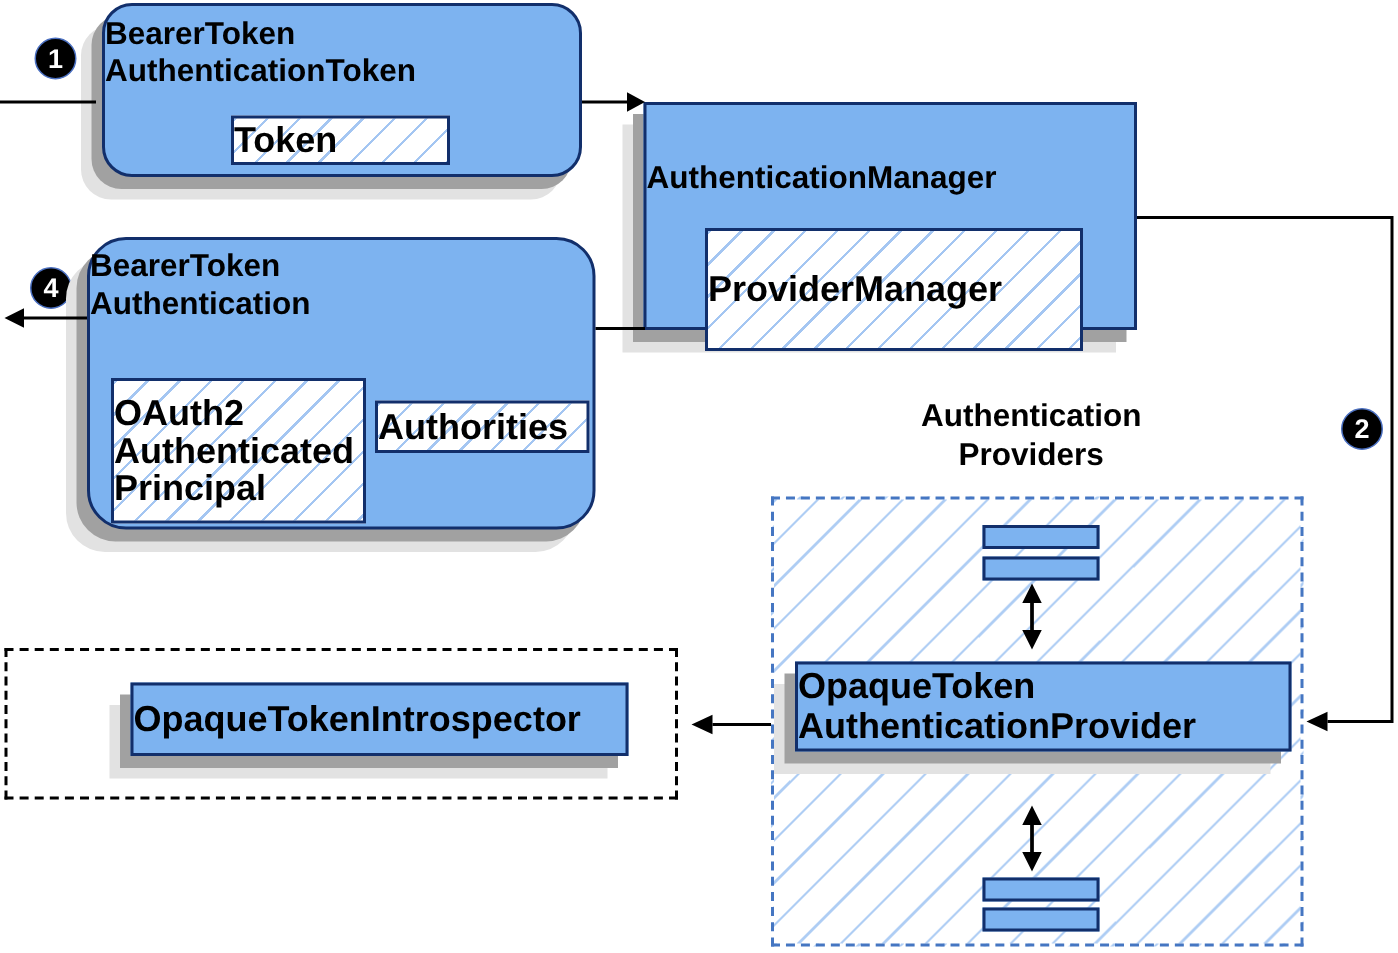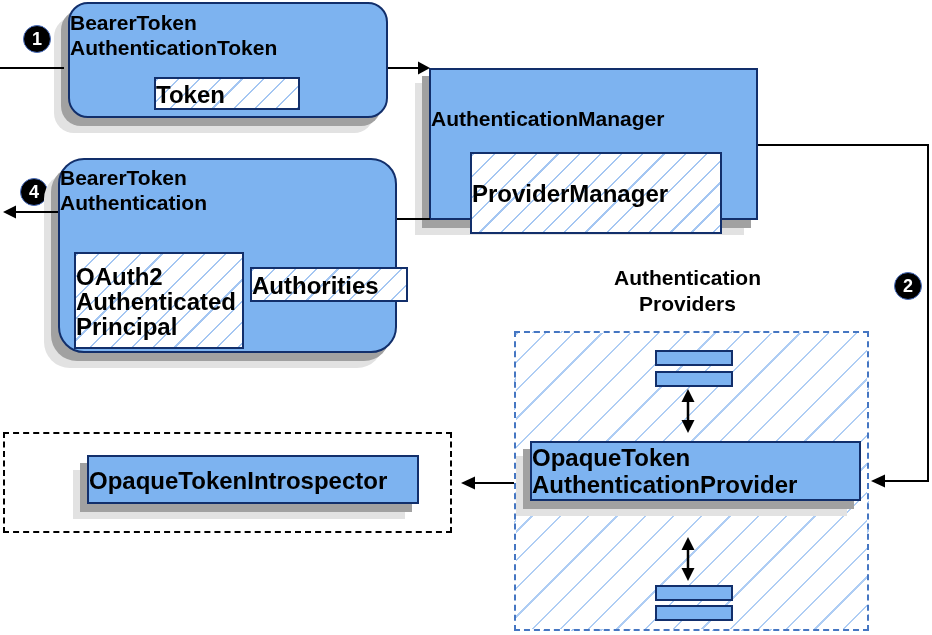--- a/index.html
+++ b/index.html
@@ -113,21 +113,21 @@
   </div>
 
   <div class="node rounded26" style="left:58px; top:158px; width:339px; height:195px;">
     <div class="title" style="margin-top:5px;">BearerToken
 Authentication</div>
     <div class="hatch" style="left:14px; top:92px; width:170px; height:97px;">
       <div class="centertext">OAuth2
 Authenticated
 Principal</div>
     </div>
-    <div class="hatch" style="left:190px; top:107px; width:158px; height:35px;">
+    <div class="hatch" style="left:190px; top:107px; width:143px; height:35px;">
       <div class="centertext">Authorities</div>
     </div>
   </div>
 
   <div class="grouplabel" style="left:585px; top:265px; width:205px;">Authentication
 Providers</div>
 
   <div class="group-dashed-blue" style="left:514px; top:331px; width:355px; height:300px;">
     <div class="smallrect" style="left:139px; top:17px;"></div>
     <div class="smallrect" style="left:139px; top:38px;"></div>

